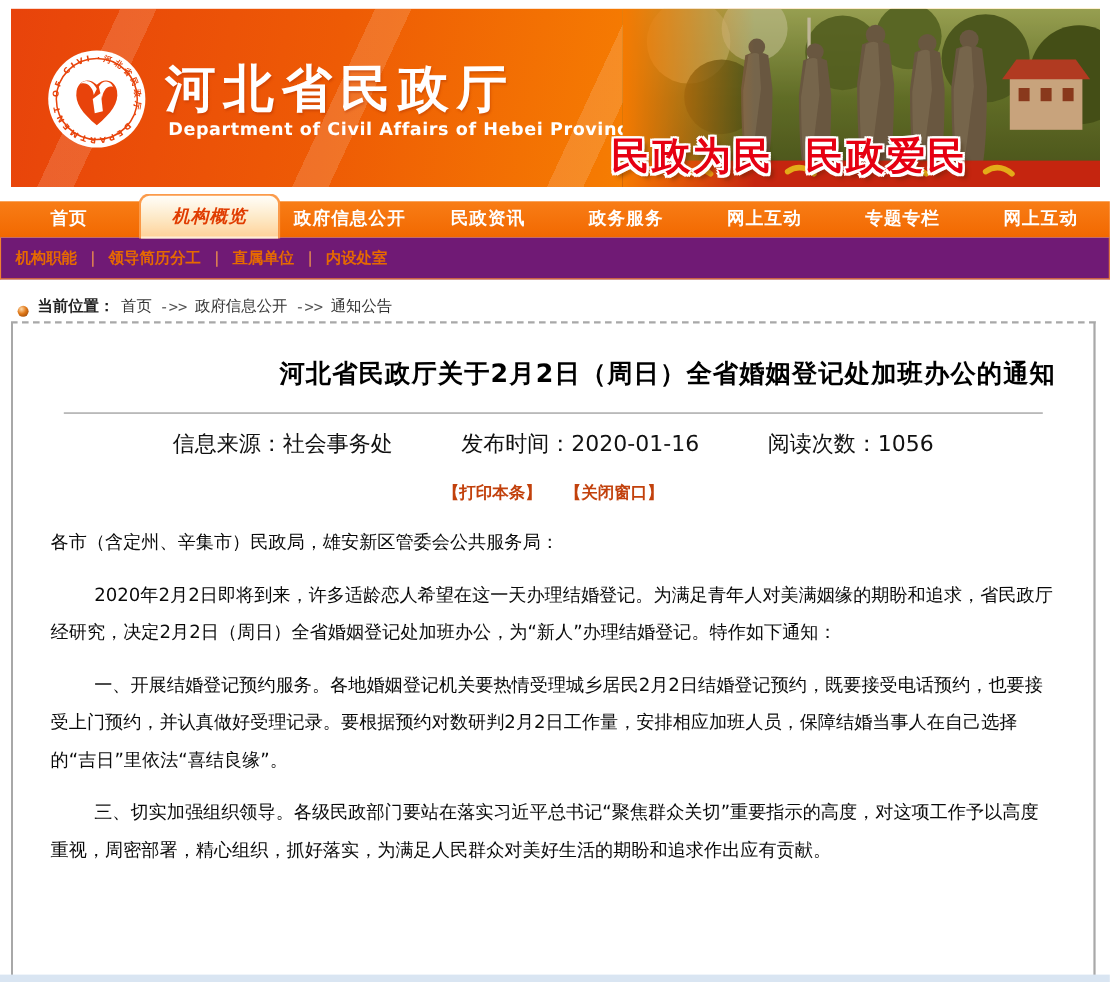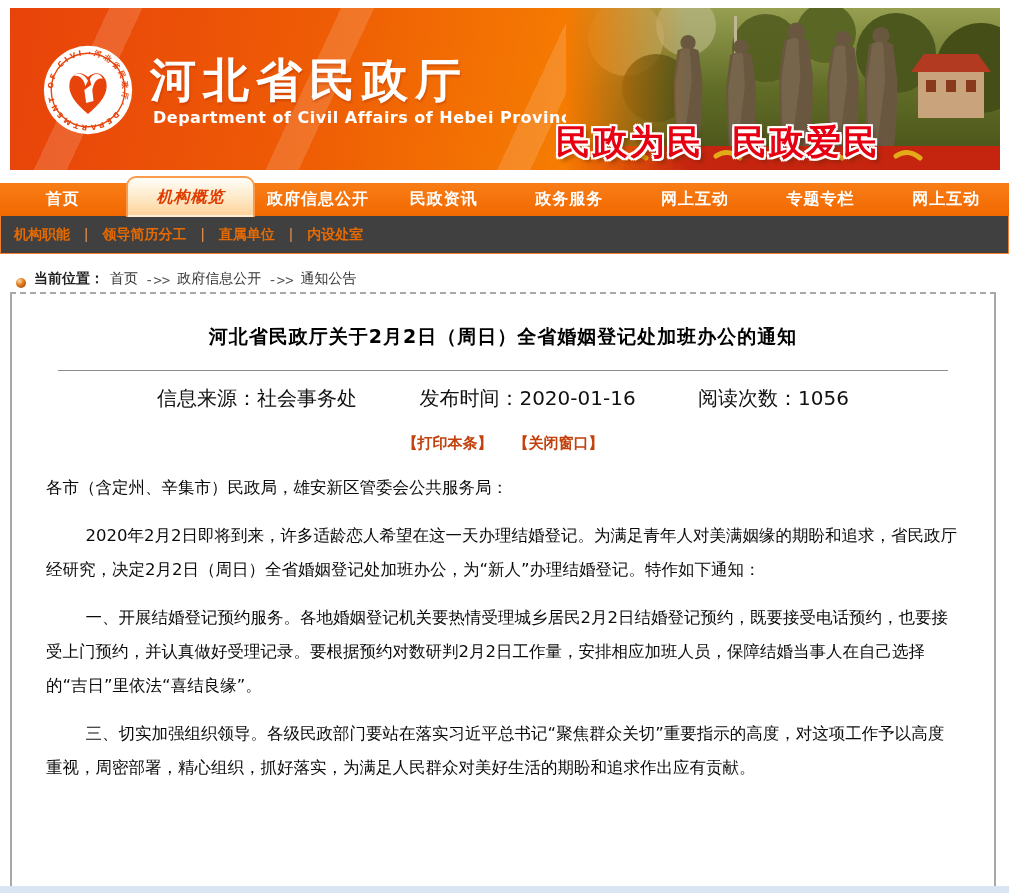--- a/index.html
+++ b/index.html
@@ -27,40 +27,40 @@
   
   .navbar { position:absolute; left:0; top:183px; width:1009px; height:33px;
     background:linear-gradient(#f87d16,#f26800); display:flex; }
   .nav-item { flex:1; display:flex; align-items:center; justify-content:center;
     color:#fff; font-size:16px; font-weight:bold; cursor:pointer; letter-spacing:1px; }
   .nav-item.active { position:relative; margin-top:-7px; height:41px;
     background:linear-gradient(#fffef9 0%,#fde7c3 55%,#ffd096 100%);
     border:2px solid #fb9b4b; border-bottom:none; border-radius:10px 10px 0 0;
     color:#e03c00; box-shadow:0 -2px 0 rgba(255,255,255,.6) inset; z-index:2;font-style:italic; }
 
-  .subnav { position:absolute; left:0; top:216px; width:1009px; height:38px; background:#404040;
+  .subnav { position:absolute; left:0; top:216px; width:1009px; height:38px; background:#701a75;
     border:1px solid #f08030; border-top:none; display:flex; align-items:center;
-    padding-left:9px; font-size:14px; font-weight:bold; color:#e66a00;font-family:Liberation Mono, monospace; }
+    padding-left:9px; font-size:14px; font-weight:bold; color:#e66a00; }
   .subnav a { color:#e66a00; text-decoration:none; cursor:pointer; padding:0 4px; }
   .subnav .sep { color:#f0944d; padding:0 8px; font-weight:normal; }
 
   
   .breadcrumb { position:absolute; left:0; top:256px; width:1009px; height:32px;
     display:flex; align-items:flex-end; font-size:14px; color:#333; }
   .crumb-ball { width:10px; height:10px; border-radius:50%; margin:0 8px 0 16px;
     background:radial-gradient(circle at 35% 30%, #ffd9a8 0%, #e07818 45%, #8a3c00 100%); }
   .crumb-label { font-weight:bold; color:#222; margin-right:6px; }
   .breadcrumb a { color:#333; text-decoration:none; cursor:pointer; }
   .crumb-sep { color:#555; margin:0 7px; font-family:"DejaVu Sans Mono",monospace; }
 
   
   .article-box { position:absolute; left:10px; top:292px; width:986px; height:601px;
     background:#fff; border-top:2px dashed #a8a8a8; border-left:2px solid #a8a8a8;
     border-right:2px solid #a8a8a8; padding:0 34px; }
-  .article-title { margin-top:30px; text-align:center; font-size:19px; font-weight:bold;
+  .article-title { margin-top:30px; text-align:right; font-size:23px; font-weight:bold;
     color:#000; letter-spacing:1px; }
   .title-rule { border:none; border-top:1px solid #8c8c8c; margin:20px 12px 0 12px; }
   .article-meta { margin-top:14px; text-align:center; font-size:20px; color:#111; }
   .article-meta .meta-item { margin:0 28px; }
   .article-actions { margin-top:22px; text-align:center; font-size:15px; color:#000; }
   .article-actions a { color:#c2410c; text-decoration:none; cursor:pointer; margin:0 8px; font-weight:bold; }
   .article-body { margin-top:18px; font-size:16.5px; color:#0a0a0a; line-height:34px; }
   .article-body p { margin-bottom:14px; }
   .article-body p.indent { text-indent:2.4em; }
 

